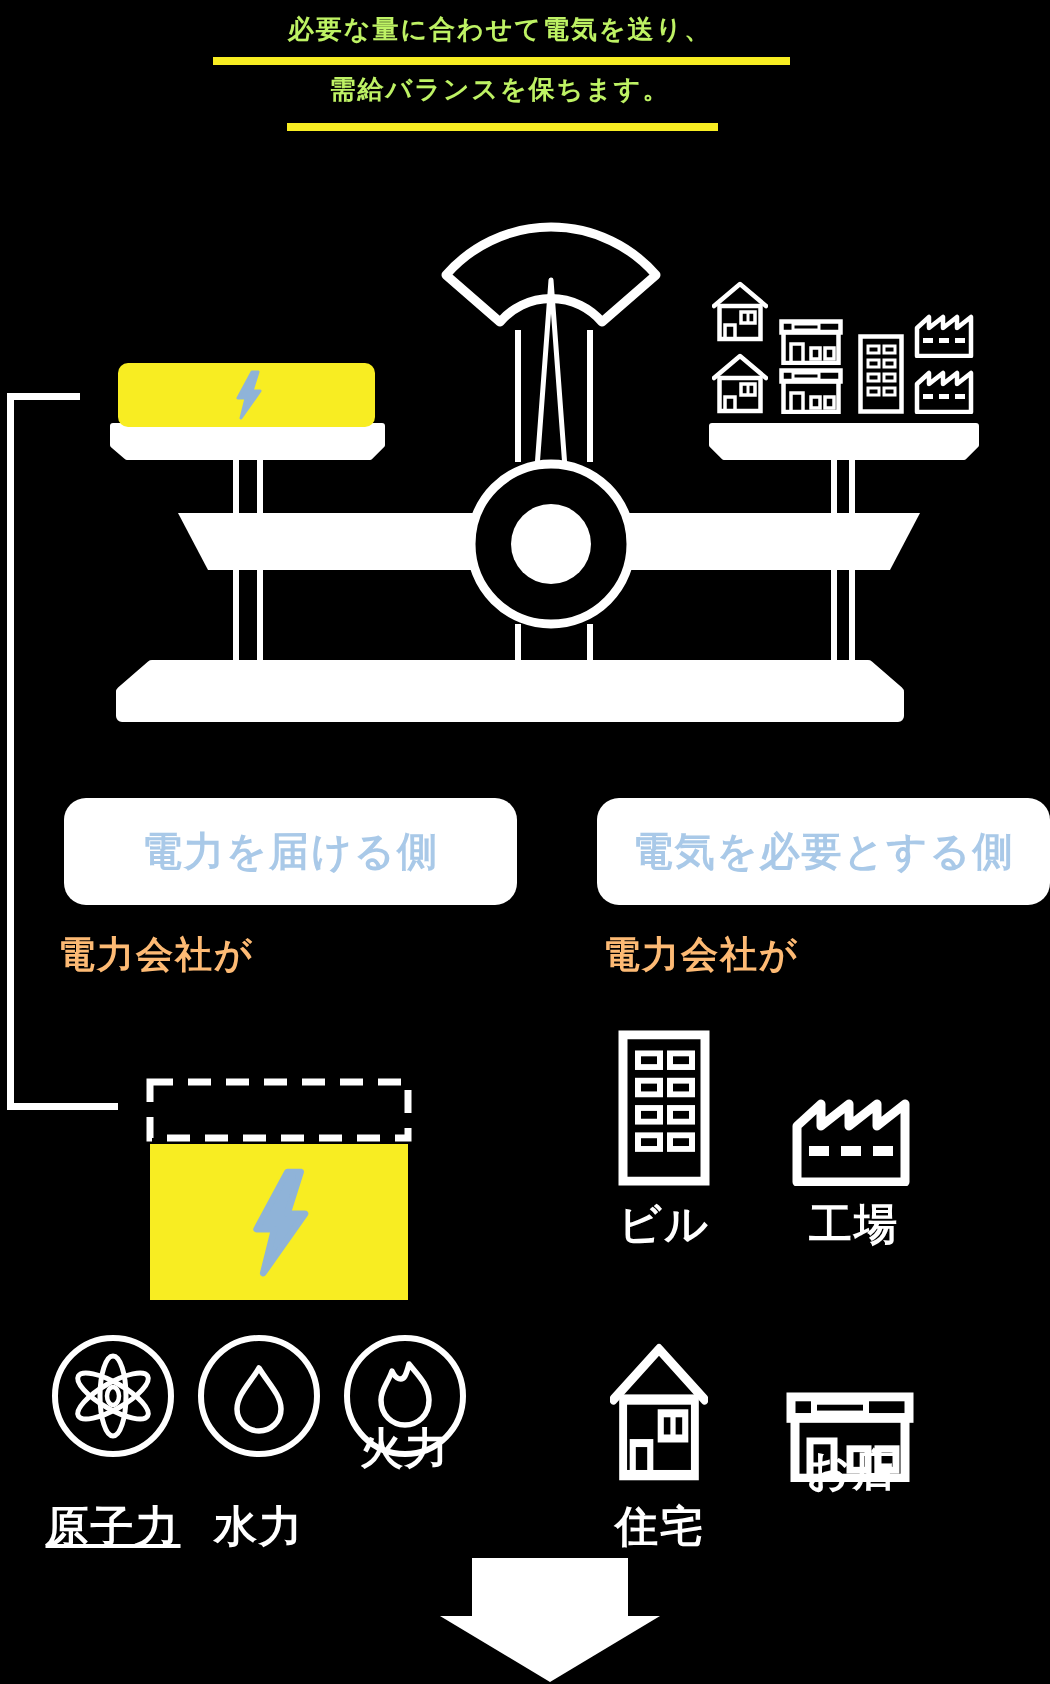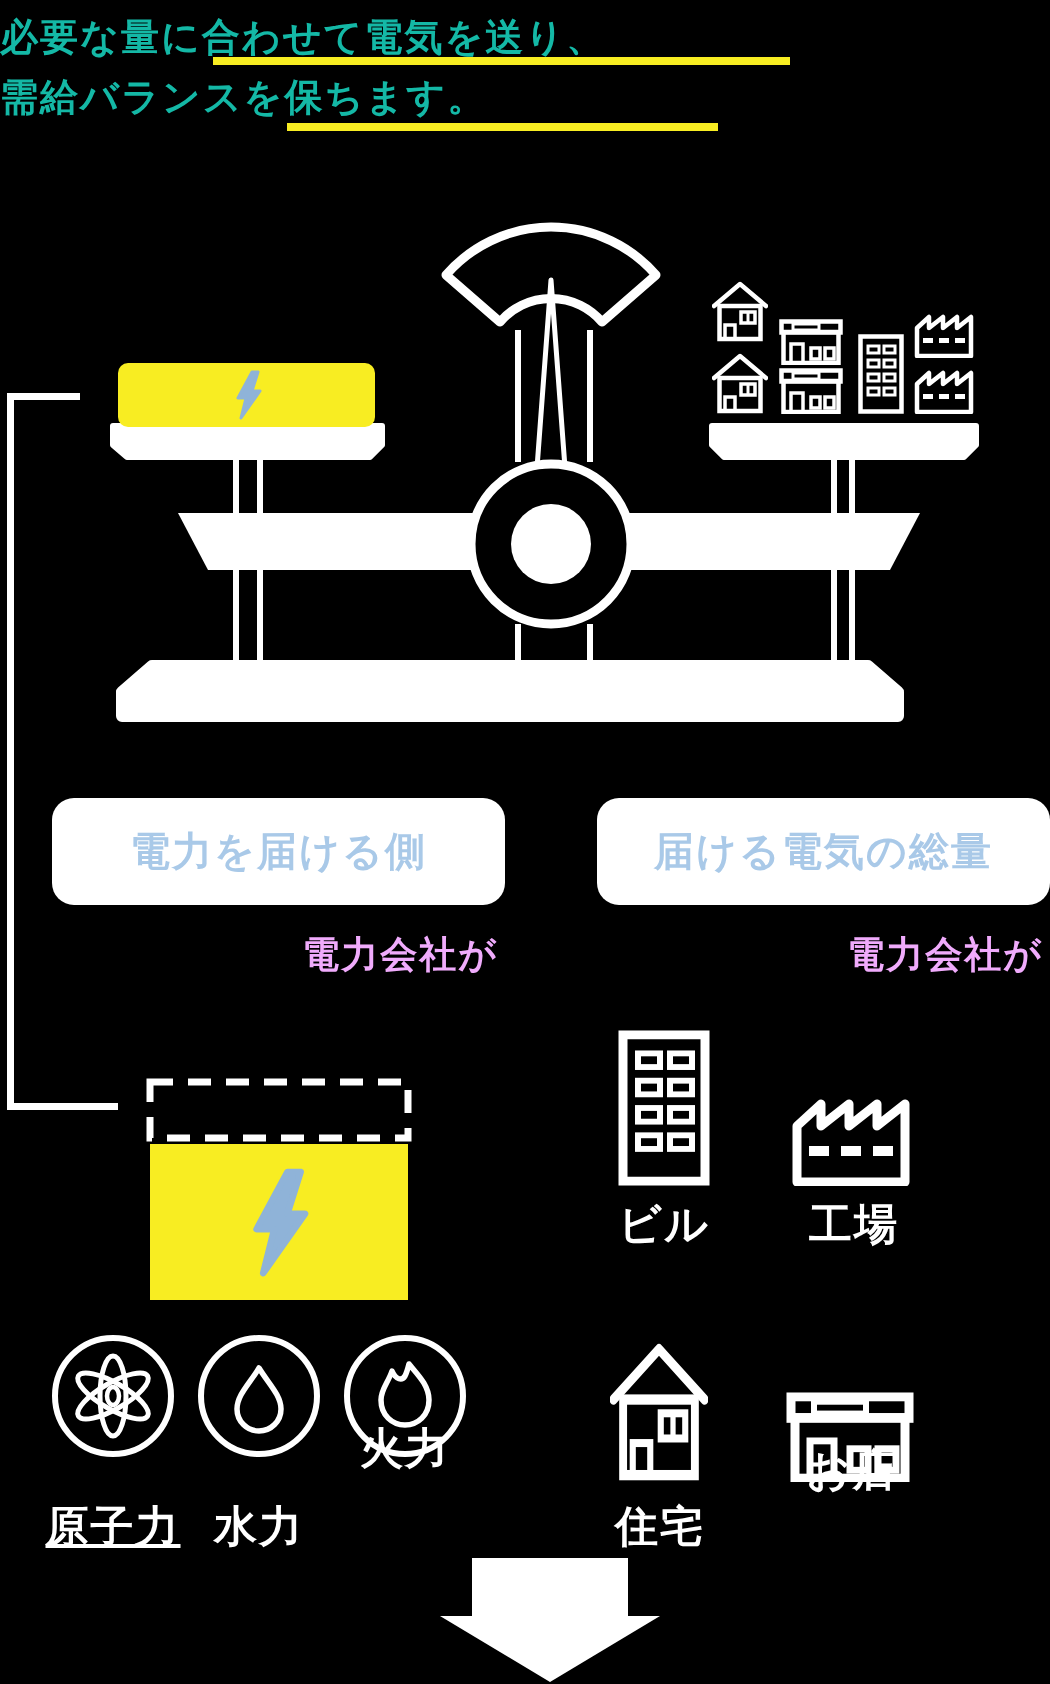--- a/index.html
+++ b/index.html
@@ -1,25 +1,25 @@
 <!DOCTYPE html>
 <html><head>
 <meta charset="utf-8">
 <style>
   html,body{margin:0;padding:0;background:#000;}
   body{width:1050px;height:1684px;position:relative;overflow:hidden;
        font-family:"DejaVu Sans","Liberation Sans",sans-serif;}
   .abs{position:absolute;}
-  .ttl{left:0;top:0;width:1000px;text-align:left;color:#14b8a6;
-       font-size:38px;font-weight:bold;letter-spacing:2px;}
+  .ttl{left:0;top:0;width:1000px;text-align:center;color:#bef264;
+       font-size:26px;font-weight:bold;letter-spacing:2px;}
   .ubar{background:#F8ED22;height:8px;}
   .sidebox{height:107px;background:#fff;border-radius:22px;
            display:flex;align-items:center;justify-content:center;
            color:#A9C9E8;font-size:40px;font-weight:bold;letter-spacing:2px;}
-  .heading{width:440px;text-align:right;color:#f0abfc;font-size:37px;
+  .heading{width:440px;text-align:left;color:#fdba74;font-size:37px;
            font-weight:bold;line-height:50px;letter-spacing:2px;}
   .iconlabel{width:160px;text-align:center;color:#fff;font-size:43px;
              font-weight:bold;letter-spacing:2px;}
   svg{display:block;}
 </style>
 </head>
 <body>
 
 <div class="abs ttl" style="top:12px;">必要な量に合わせて電気を送り、</div>
 <div class="abs ubar" style="left:213px;top:57px;width:577px;"></div>
@@ -97,25 +97,25 @@
 
   <use href="#sym-house" x="712" y="100" width="56" height="62"></use>
   <use href="#sym-house" x="712" y="172" width="56" height="62"></use>
   <use href="#sym-shop" x="779" y="139" width="64" height="46"></use>
   <use href="#sym-shop" x="779" y="188" width="64" height="46"></use>
   <use href="#sym-building" x="858" y="154" width="46" height="80"></use>
   <use href="#sym-factory" x="914" y="128" width="62" height="50"></use>
   <use href="#sym-factory" x="914" y="184" width="62" height="50"></use>
 </svg>
 
-<div class="abs sidebox" style="left:52px;top:798px;width:453px;">
+<div class="abs sidebox" style="left:64px;top:798px;width:453px;">
   <span>電力を届ける側</span>
 </div>
 <div class="abs sidebox" style="left:597px;top:798px;width:453px;">
-  <span>届ける電気の総量</span>
+  <span>電気を必要とする側</span>
 </div>
 
 <div class="abs heading" style="left:58px;top:930px;">
   <div>電力会社が</div>
 </div>
 <div class="abs heading" style="left:603px;top:930px;">
   <div>電力会社が</div>
 </div>
 
 <svg class="abs" style="left:140px;top:1072px;" width="278" height="74" viewBox="0 0 278 74">

